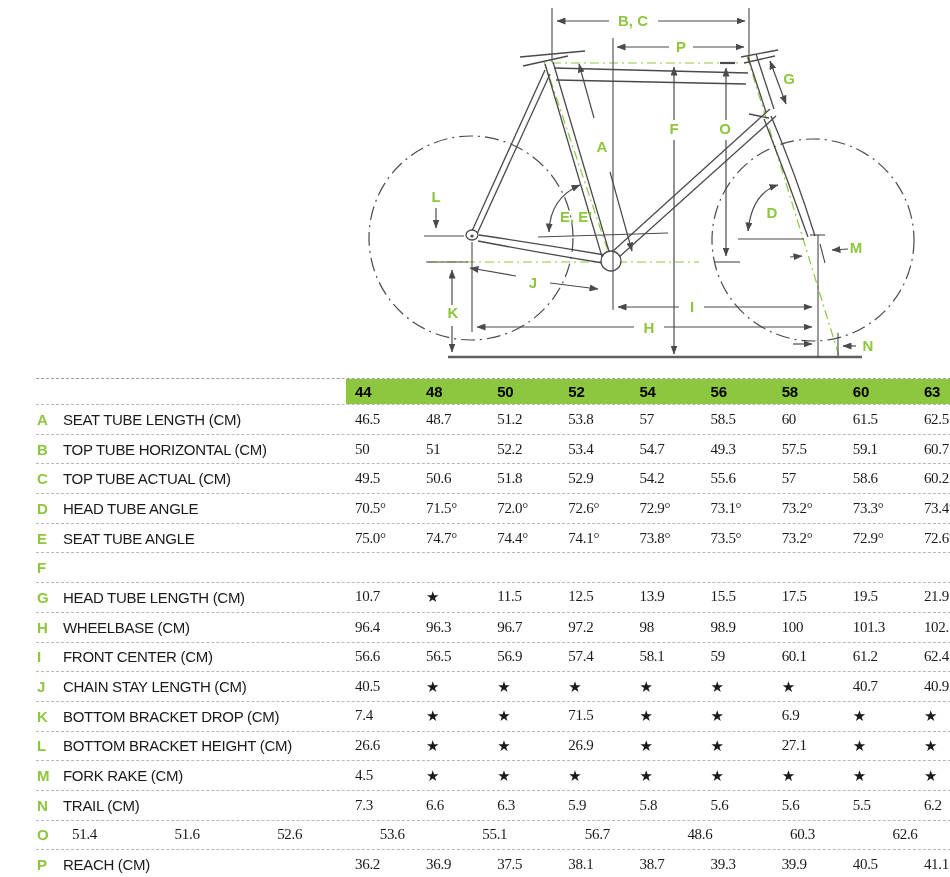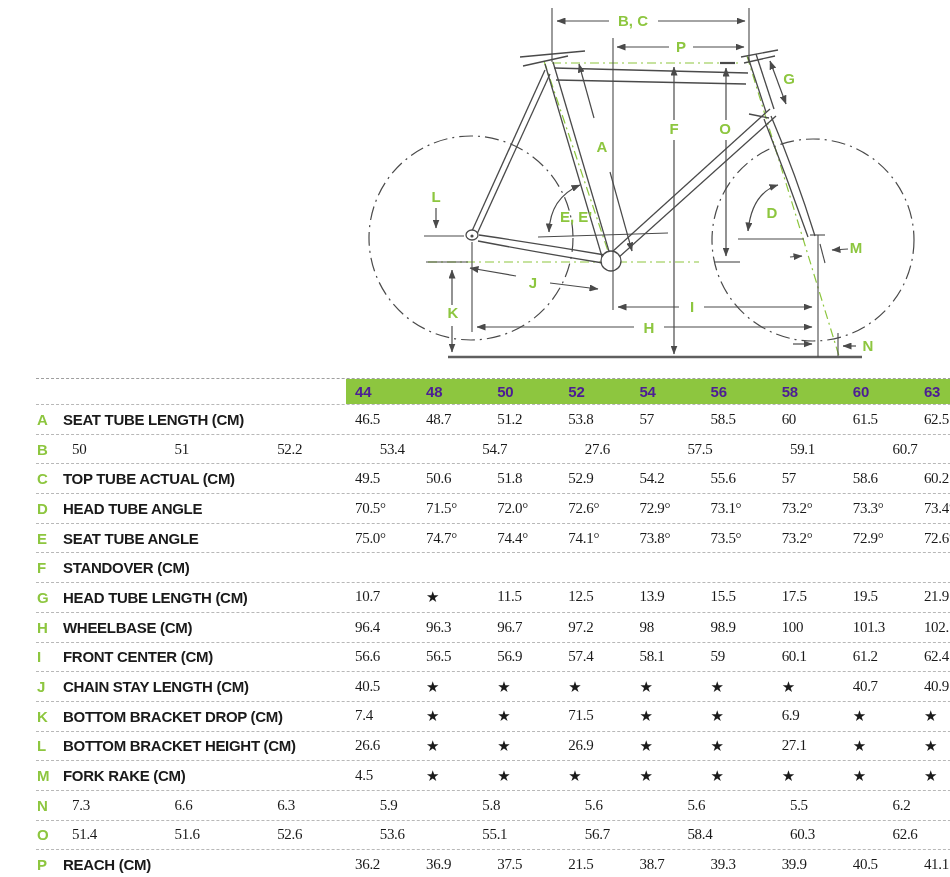--- a/index.html
+++ b/index.html
@@ -8,27 +8,27 @@
   .page{width:950px;height:877px;overflow:hidden;padding-left:36px;}
   svg text{font-family:"Liberation Sans",sans-serif;}
   .gl{font-size:15px;font-weight:bold;fill:var(--green);text-anchor:middle;}
 
   
   .geo-table{width:950px;}
   .t-header{display:flex;height:26px;border-top:1px dashed #9f9f9f;box-sizing:border-box;}
   .t-spacer{width:310px;background:#fff;}
   .t-sizes{flex:1;display:flex;background:var(--green);}
   .size-cell{flex:1;box-sizing:border-box;padding-left:9px;font-weight:bold;
-             font-size:15px;line-height:25px;color:#4c1d95;letter-spacing:-0.2px;}
+             font-size:15px;line-height:25px;color:#000000;letter-spacing:-0.2px;}
   .t-row{display:flex;height:29.7px;box-sizing:border-box;border-top:1px dashed #b8b8b8;
          align-items:center;font-size:15px;}
   .t-row:last-child{border-bottom:1px dashed #b8b8b8;}
   .t-letter{width:27px;box-sizing:border-box;padding-left:1px;color:var(--green);
             font-weight:bold;letter-spacing:-0.2px;}
-  .t-rowlabel{width:283px;font-weight:bold;letter-spacing:-0.3px;white-space:nowrap;}
+  .t-rowlabel{width:283px;font-weight:normal;letter-spacing:-0.3px;white-space:nowrap;}
   .t-values{flex:1;display:flex;font-family:Liberation Serif, serif;}
   .t-cell{flex:1;box-sizing:border-box;padding-left:9px;letter-spacing:-0.3px;white-space:nowrap;}
 </style>
 </head>
 <body>
 
 <div class="page">
 
   
   <svg width="950" height="374" viewBox="0 0 950 374">
@@ -167,27 +167,28 @@
             <div class="t-cell">53.8</div>
             <div class="t-cell">57</div>
             <div class="t-cell">58.5</div>
             <div class="t-cell">60</div>
             <div class="t-cell">61.5</div>
             <div class="t-cell">62.5</div>
           </div>
         </div>
         <div class="t-row">
           <div class="t-letter">B</div>
+          <div class="t-rowlabel">TOP TUBE HORIZONTAL (CM)</div>
           <div class="t-values">
             <div class="t-cell">50</div>
             <div class="t-cell">51</div>
             <div class="t-cell">52.2</div>
             <div class="t-cell">53.4</div>
             <div class="t-cell">54.7</div>
-            <div class="t-cell">27.6</div>
+            <div class="t-cell">49.3</div>
             <div class="t-cell">57.5</div>
             <div class="t-cell">59.1</div>
             <div class="t-cell">60.7</div>
           </div>
         </div>
         <div class="t-row">
           <div class="t-letter">C</div>
           <div class="t-rowlabel">TOP TUBE ACTUAL (CM)</div>
           <div class="t-values">
             <div class="t-cell">49.5</div>
@@ -226,21 +227,20 @@
             <div class="t-cell">74.1°</div>
             <div class="t-cell">73.8°</div>
             <div class="t-cell">73.5°</div>
             <div class="t-cell">73.2°</div>
             <div class="t-cell">72.9°</div>
             <div class="t-cell">72.6°</div>
           </div>
         </div>
         <div class="t-row">
           <div class="t-letter">F</div>
-          <div class="t-rowlabel">STANDOVER (CM)</div>
         </div>
         <div class="t-row">
           <div class="t-letter">G</div>
           <div class="t-rowlabel">HEAD TUBE LENGTH (CM)</div>
           <div class="t-values">
             <div class="t-cell">10.7</div>
             <div class="t-cell">★</div>
             <div class="t-cell">11.5</div>
             <div class="t-cell">12.5</div>
             <div class="t-cell">13.9</div>
@@ -335,20 +335,21 @@
             <div class="t-cell">★</div>
             <div class="t-cell">★</div>
             <div class="t-cell">★</div>
             <div class="t-cell">★</div>
             <div class="t-cell">★</div>
             <div class="t-cell">★</div>
           </div>
         </div>
         <div class="t-row">
           <div class="t-letter">N</div>
+          <div class="t-rowlabel">TRAIL (CM)</div>
           <div class="t-values">
             <div class="t-cell">7.3</div>
             <div class="t-cell">6.6</div>
             <div class="t-cell">6.3</div>
             <div class="t-cell">5.9</div>
             <div class="t-cell">5.8</div>
             <div class="t-cell">5.6</div>
             <div class="t-cell">5.6</div>
             <div class="t-cell">5.5</div>
             <div class="t-cell">6.2</div>
@@ -356,33 +357,33 @@
         </div>
         <div class="t-row">
           <div class="t-letter">O</div>
           <div class="t-values">
             <div class="t-cell">51.4</div>
             <div class="t-cell">51.6</div>
             <div class="t-cell">52.6</div>
             <div class="t-cell">53.6</div>
             <div class="t-cell">55.1</div>
             <div class="t-cell">56.7</div>
-            <div class="t-cell">58.4</div>
+            <div class="t-cell">48.6</div>
             <div class="t-cell">60.3</div>
             <div class="t-cell">62.6</div>
           </div>
         </div>
         <div class="t-row">
           <div class="t-letter">P</div>
           <div class="t-rowlabel">REACH (CM)</div>
           <div class="t-values">
             <div class="t-cell">36.2</div>
             <div class="t-cell">36.9</div>
             <div class="t-cell">37.5</div>
-            <div class="t-cell">21.5</div>
+            <div class="t-cell">38.1</div>
             <div class="t-cell">38.7</div>
             <div class="t-cell">39.3</div>
             <div class="t-cell">39.9</div>
             <div class="t-cell">40.5</div>
             <div class="t-cell">41.1</div>
           </div>
         </div>
       </div>
   </div>
 

